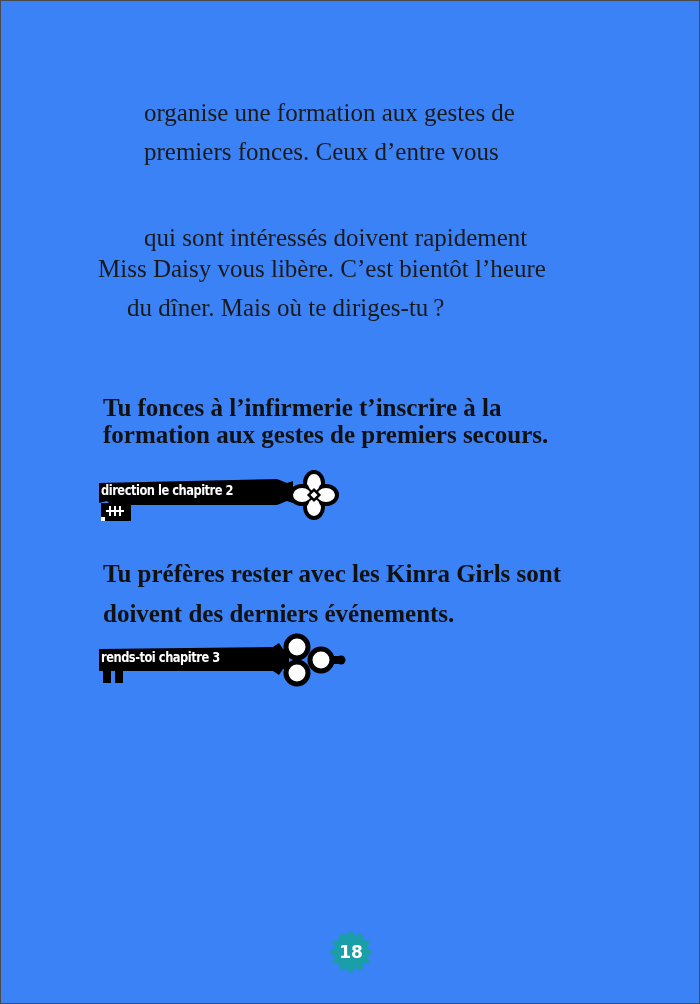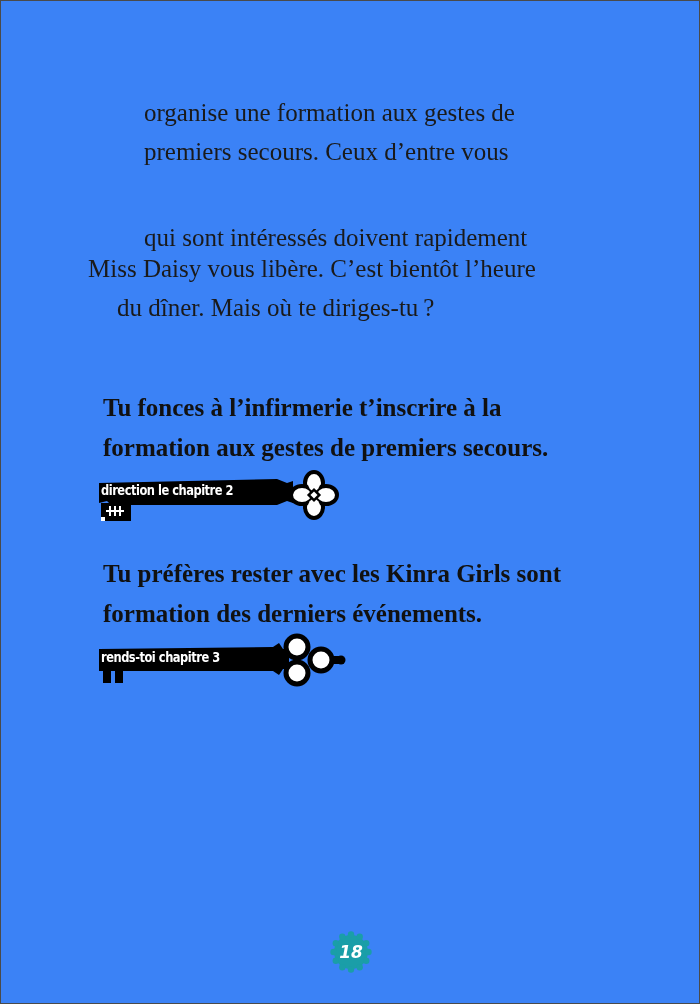--- a/index.html
+++ b/index.html
@@ -23,21 +23,21 @@
     }
     .narr-line {
       position: absolute;
       font-family: "Liberation Serif", "DejaVu Serif", serif;
       font-size: 25px;
       line-height: 30px;
       color: #1a1a1a;
       white-space: nowrap;
     }
     .indent { left: 143px; }
-    .plain { left: 87px; }
+    .plain { left: 97px; }
     .choice-line {
       position: absolute;
       left: 102px;
       font-family: "Liberation Serif", "DejaVu Serif", serif;
       font-weight: bold;
       font-size: 25px;
       line-height: 30px;
       color: #111111;
       white-space: nowrap;
     }
@@ -68,38 +68,37 @@
     .page-number {
       position: absolute;
       left: 0; top: 0;
       width: 42px; height: 42px;
       line-height: 42px;
       text-align: center;
       font-family: "DejaVu Sans", "Liberation Sans", sans-serif;
       font-weight: bold;
       font-size: 17px;
       color: #ffffff;
-      font-style: italic;
     }
   </style>
 </head>
 <body>
 
 <div class="page">
 
   <div class="narr-line indent" style="top:97px;">organise une formation aux gestes de</div>
-  <div class="narr-line indent" style="top:136px;">premiers secours. Ceux d’entre vous</div>
+  <div class="narr-line indent" style="top:136px;">premiers fonces. Ceux d’entre vous</div>
   <div class="narr-line indent" style="top:175px;margin-top:47px;">qui sont intéressés doivent rapidement</div>
 
   <div class="narr-line plain" style="top:253px;">Miss Daisy vous libère. C’est bientôt l’heure</div>
   <div class="narr-line plain" style="top:292px;margin-left:29px;">du dîner. Mais où te diriges-tu ?</div>
 
   <div>
     <div class="choice-line" style="top:392px;text-align:right;">Tu fonces à l’infirmerie t’inscrire à la</div>
-    <div class="choice-line" style="top:432px;">formation aux gestes de premiers secours.</div>
+    <div class="choice-line" style="top:419px;">formation aux gestes de premiers secours.</div>
 
     <div class="key" style="top:466px; width:250px; height:60px;">
       <svg width="250" height="60" viewBox="0 0 250 60">
 
         <path d="M2 16 L180 12 L190 16 L196 14 L196 36 L190 34 L180 38 L14 38 L10 34 L2 36 Z" fill="#000"></path>
 
         <rect x="4" y="36" width="30" height="18" fill="#000"></rect>
         <rect x="12" y="39" width="2" height="10" fill="#fff"></rect>
         <rect x="17" y="39" width="2" height="10" fill="#fff"></rect>
         <rect x="22" y="39" width="2" height="10" fill="#fff"></rect>
@@ -122,21 +121,21 @@
           <rect x="-5" y="-5" width="10" height="10" fill="#000" transform="rotate(45)"></rect>
           <rect x="-2.5" y="-2.5" width="5" height="5" fill="#fff" transform="rotate(45)"></rect>
         </g>
       </svg>
       <span class="key-label" style="left:4px; top:15px;">direction le chapitre 2</span>
     </div>
   </div>
 
   <div>
     <div class="choice-line" style="top:558px;">Tu préfères rester avec les Kinra Girls sont</div>
-    <div class="choice-line" style="top:598px;">formation des derniers événements.</div>
+    <div class="choice-line" style="top:598px;">doivent des derniers événements.</div>
 
     <div class="key" style="top:630px; width:260px; height:60px;">
       <svg width="260" height="60" viewBox="0 0 260 60">
 
         <path d="M2 18 L176 16 L182 12 L186 18 L192 18 L192 38 L186 38 L182 44 L176 40 L2 40 Z" fill="#000"></path>
 
         <rect x="6" y="38" width="8" height="14" fill="#000"></rect>
         <rect x="18" y="38" width="8" height="14" fill="#000"></rect>
 
         <g fill="#fff" stroke="#000" stroke-width="5">

